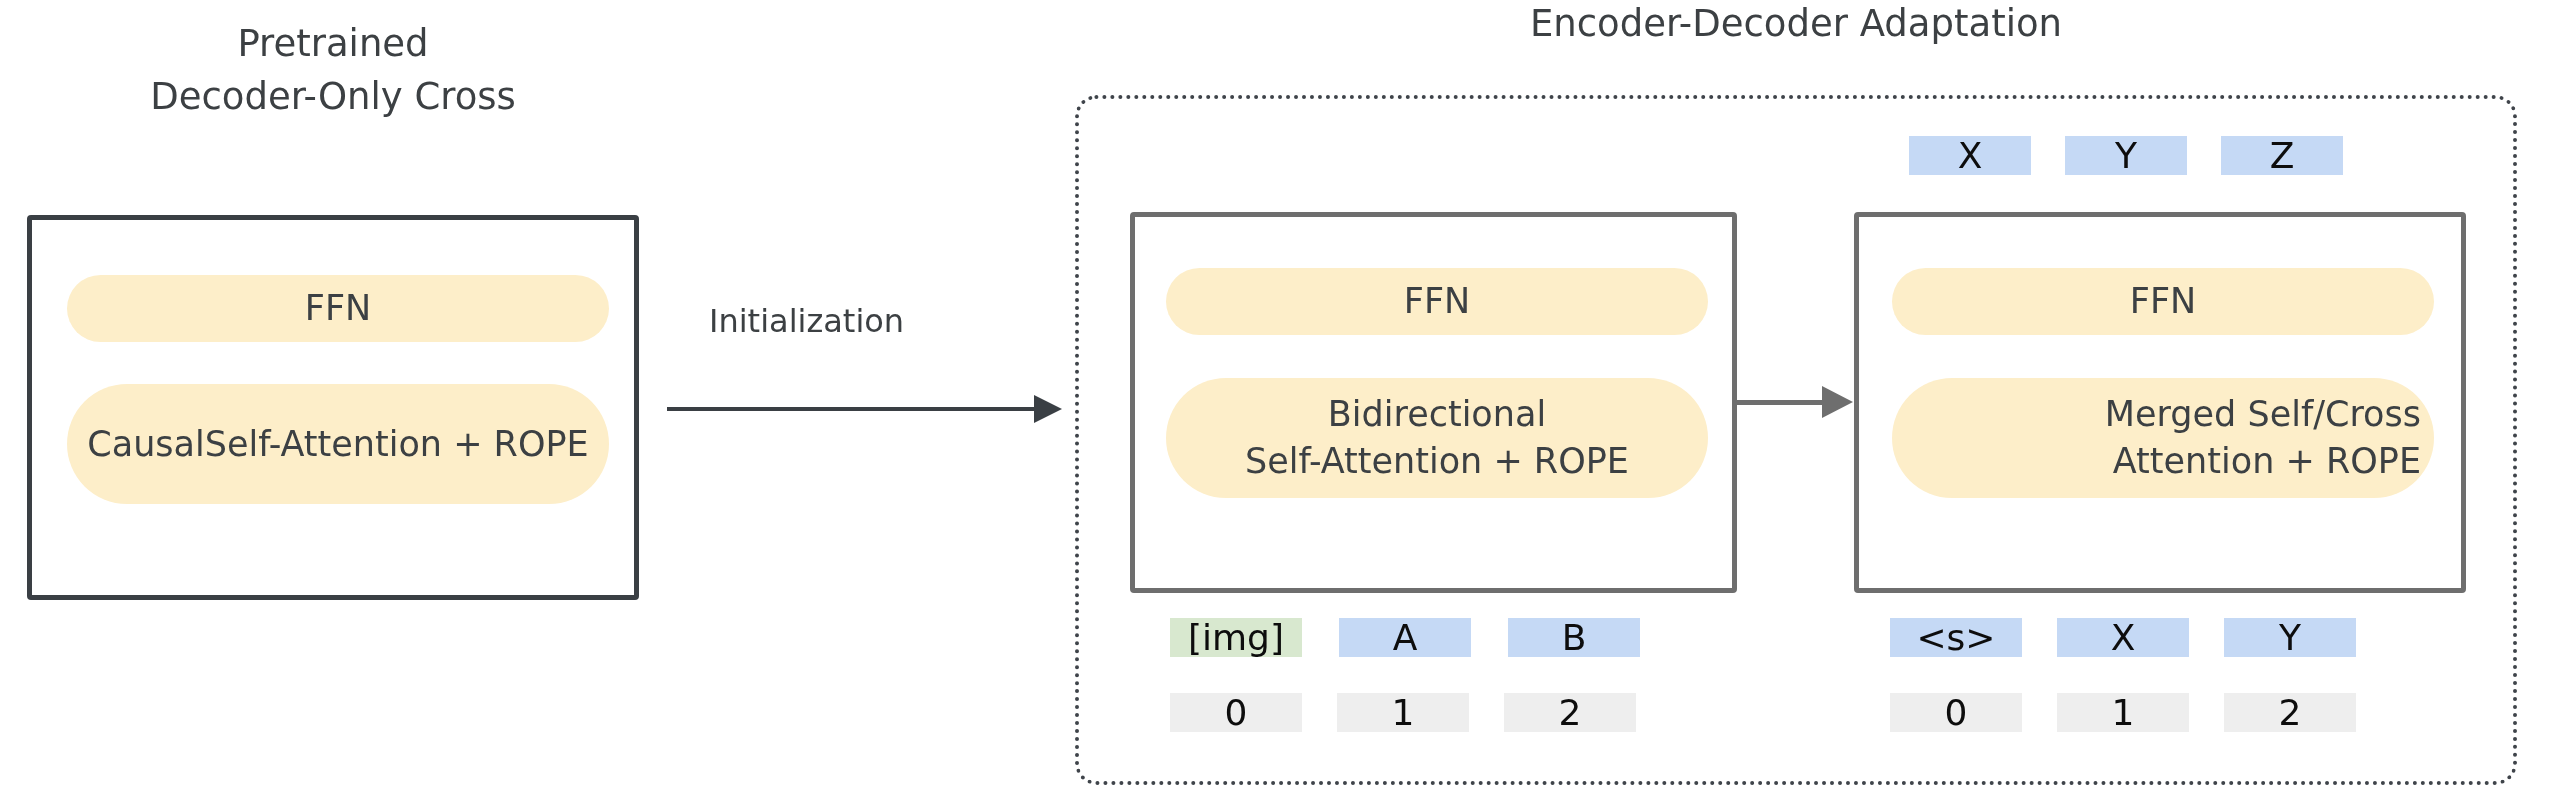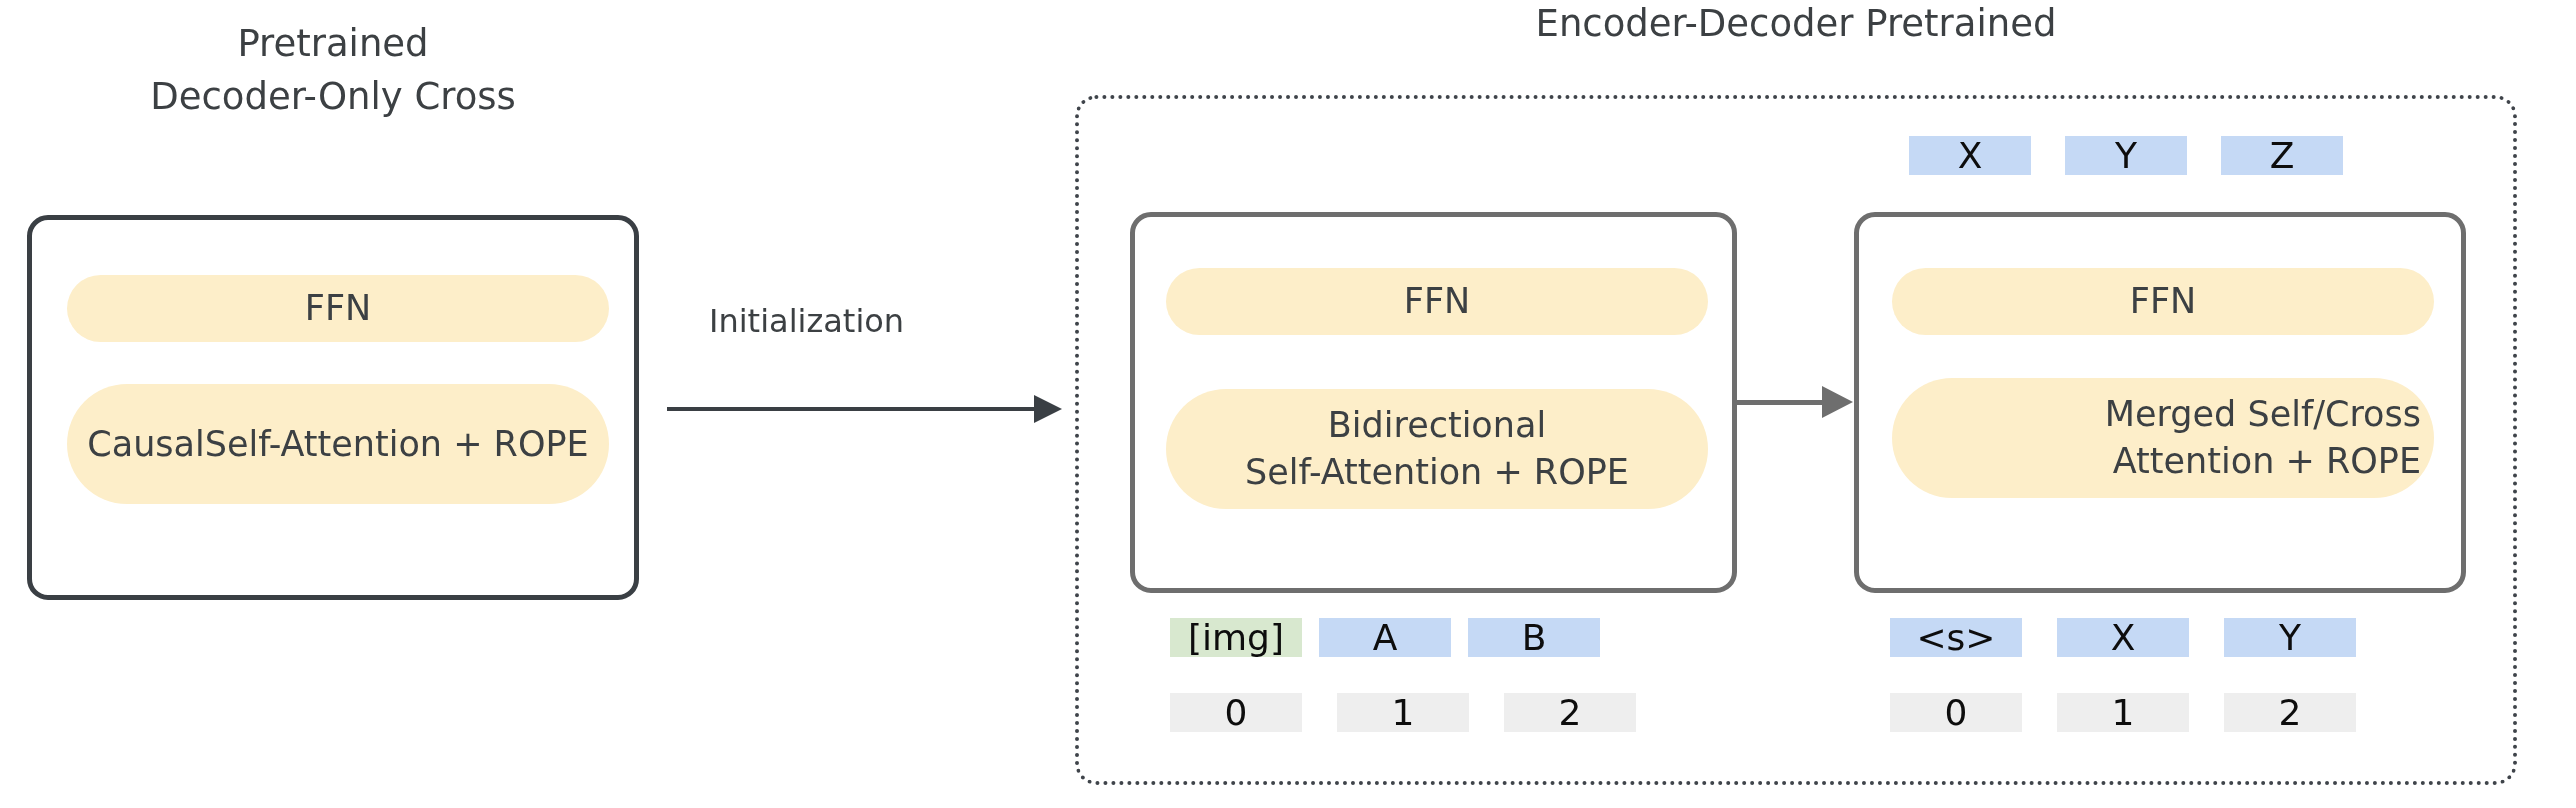--- a/index.html
+++ b/index.html
@@ -14,21 +14,21 @@
     text-align:center;font-size:37px;line-height:1.42;color:#3c4043;
     font-family:"DejaVu Sans", sans-serif;
   }
   .title-right{
     position:absolute;left:1075px;top:1.6px;width:1442px;
     text-align:center;font-size:37px;color:#3c4043;
   }
 
   
   .modelbox{
-    position:absolute;border:5px solid #3a3f44;border-radius:21px;
+    position:absolute;border:5px solid #3a3f44;border-radius:4px;
     background:#ffffff;box-sizing:border-box;
   }
   .modelbox.grey{border-color:#6e6e6e;border-width:5px;}
 
   
   .pill{
     position:absolute;background:#fdeec9;border-radius:74px;
     display:flex;align-items:center;justify-content:center;
     text-align:center;color:#3c4043;font-size:35px;line-height:1.34;
     box-sizing:border-box;padding:0 13px;
@@ -82,28 +82,28 @@
     <div class="pill" style="left:35px;top:164px;width:542px;height:120px;flex-direction:row;">
       <span>Causal</span>
       <span>Self-Attention + ROPE</span>
     </div>
   </div>
 
   <div class="init-label" style="left:709px;top:302px;">Initialization</div>
   <div class="arrow-line" style="left:667px;top:407px;width:370px;"></div>
   <div class="arrow-head" style="left:1034px;top:395px;"></div>
 
-  <div class="title-right">Encoder-Decoder Pretrained</div>
+  <div class="title-right">Encoder-Decoder Adaptation</div>
   <div class="dotted"></div>
 
   <div class="modelbox grey" style="left:1130px;top:212px;width:607px;height:381px;">
     <div class="pill" style="left:31px;top:51px;width:542px;height:67px;">
       <span>FFN</span>
     </div>
-    <div class="pill" style="left:31px;top:172px;width:542px;height:120px;flex-direction:column;">
+    <div class="pill" style="left:31px;top:161px;width:542px;height:120px;flex-direction:column;">
       <span>Bidirectional</span>
       <span>Self-Attention + ROPE</span>
     </div>
   </div>
 
   <div class="arrow-line grey" style="left:1737px;top:400px;width:89px;"></div>
   <div class="arrow-head grey" style="left:1822px;top:386px;"></div>
 
   <div class="modelbox grey" style="left:1854px;top:212px;width:612px;height:381px;">
     <div class="pill" style="left:33px;top:51px;width:542px;height:67px;">
@@ -114,21 +114,21 @@
       <span>Attention + ROPE</span>
     </div>
   </div>
 
   <div class="tokrow" style="left:1909px;top:136px;gap:34px;">
     <div class="tok blue" style="width:122px;height:39px;">X</div>
     <div class="tok blue" style="width:122px;height:39px;">Y</div>
     <div class="tok blue" style="width:122px;height:39px;">Z</div>
   </div>
 
-  <div class="tokrow" style="left:1170px;top:618px;gap:17px;text-align:right;">
+  <div class="tokrow" style="left:1170px;top:618px;gap:37px;text-align:right;">
     <div class="tok green" style="width:132px;height:39px;">[img]</div>
     <div class="tok blue" style="width:132px;height:39px;">A</div>
     <div class="tok blue" style="width:132px;height:39px;">B</div>
   </div>
 
   <div class="tokrow" style="left:1170px;top:693px;gap:35px;">
     <div class="tok grey" style="width:132px;height:39px;">0</div>
     <div class="tok grey" style="width:132px;height:39px;">1</div>
     <div class="tok grey" style="width:132px;height:39px;">2</div>
   </div>

